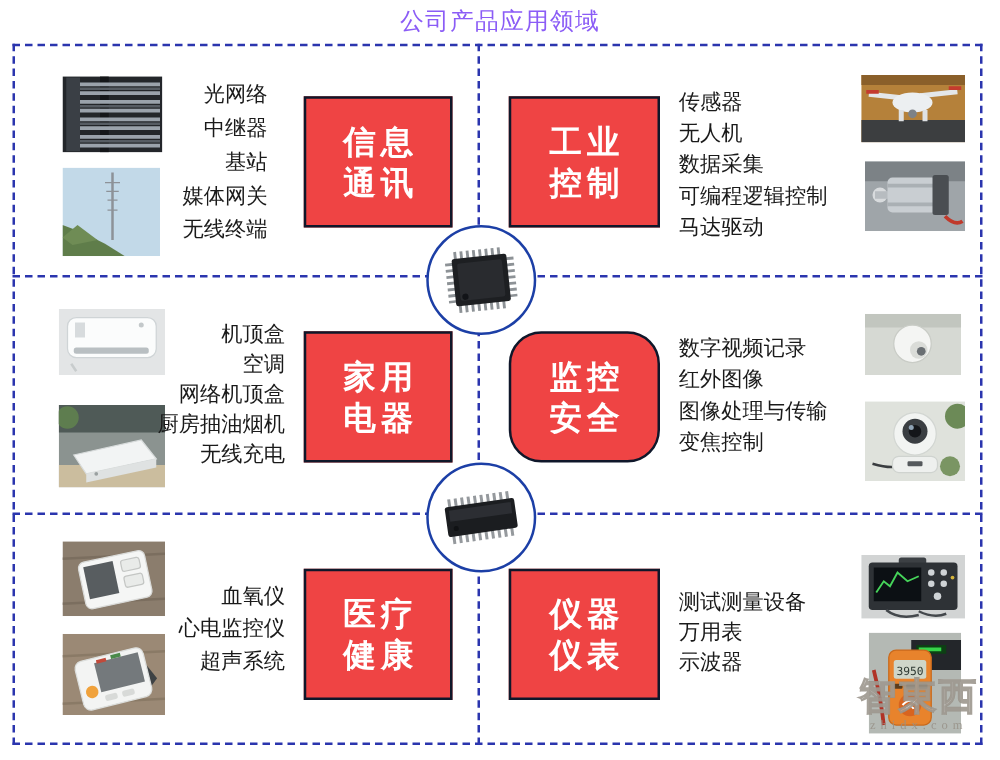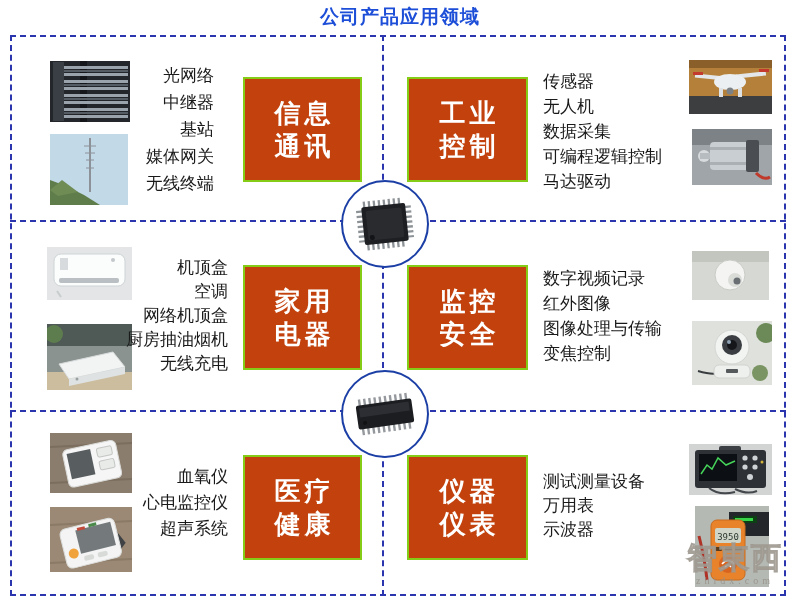--- a/index.html
+++ b/index.html
@@ -1,23 +1,23 @@
 <!DOCTYPE html>
 <html><head>
 <meta charset="utf-8">
 <style>
   html,body{margin:0;padding:0;background:#fff;}
   body{width:800px;height:608px;position:relative;overflow:hidden;
        font-family:"Liberation Serif","DejaVu Serif",serif;color:#1a1a1a;}
   .abs{position:absolute;}
-  .title{left:0;top:4px;width:800px;text-align:center;font-size:19px;font-weight:bold;color:#1d4ed8;letter-spacing:1px;}
+  .title{left:0;top:4px;width:800px;text-align:center;font-size:19px;font-weight:normal;color:#8b5cf6;letter-spacing:1px;}
   .frame{left:10px;top:35px;width:772px;height:557px;border:2px dashed #2b35ae;}
   .hdiv{left:10px;width:776px;height:0;border-top:2px dashed #2b35ae;}
   .vdiv{left:382px;top:35px;width:0;height:561px;border-left:2px dashed #2b35ae;}
-  .box{width:115px;height:101px;background:#c2410c;border:2px solid #84cc16;color:#fff;
+  .box{width:115px;height:101px;background:#ef4444;border:2px solid #0f172a;color:#fff;
        display:flex;flex-direction:column;justify-content:center;align-items:center;
        font-weight:bold;font-size:26px;line-height:33px;letter-spacing:4px;text-indent:4px;z-index:3;}
   .list{font-size:17px;z-index:2;white-space:nowrap;}
   .list.right-align{text-align:right;}
   .circle{width:84px;height:84px;border-radius:50%;background:#fff;border:2px solid #1c3fa6;
           display:flex;align-items:center;justify-content:center;z-index:4;}
   .photo{z-index:2;overflow:hidden;padding-left:12px;}
   .photo svg{display:block;width:100%;height:100%;}
   .watermark{right:6px;top:541px;width:118px;text-align:center;z-index:6;}
   .watermark .wm-big{font-size:30px;font-weight:bold;color:rgba(255,255,255,0.45);
@@ -161,21 +161,21 @@
   <div>机顶盒</div>
   <div>空调</div>
   <div>网络机顶盒</div>
   <div>厨房抽油烟机</div>
   <div>无线充电</div>
 </div>
 <div class="abs box" style="left:243px;top:265px;">
   <div>家用</div>
   <div>电器</div>
 </div>
-<div class="abs box" style="left:407px;top:265px;width:117px;">
+<div class="abs box" style="left:407px;top:265px;width:117px;border-radius:26px;">
   <div>监控</div>
   <div>安全</div>
 </div>
 <div class="abs list" style="left:543px;top:266px;line-height:25px;">
   <div>数字视频记录</div>
   <div>红外图像</div>
   <div>图像处理与传输</div>
   <div>变焦控制</div>
 </div>
 <div class="abs photo" style="left:680px;top:251px;width:77px;height:49px;">

